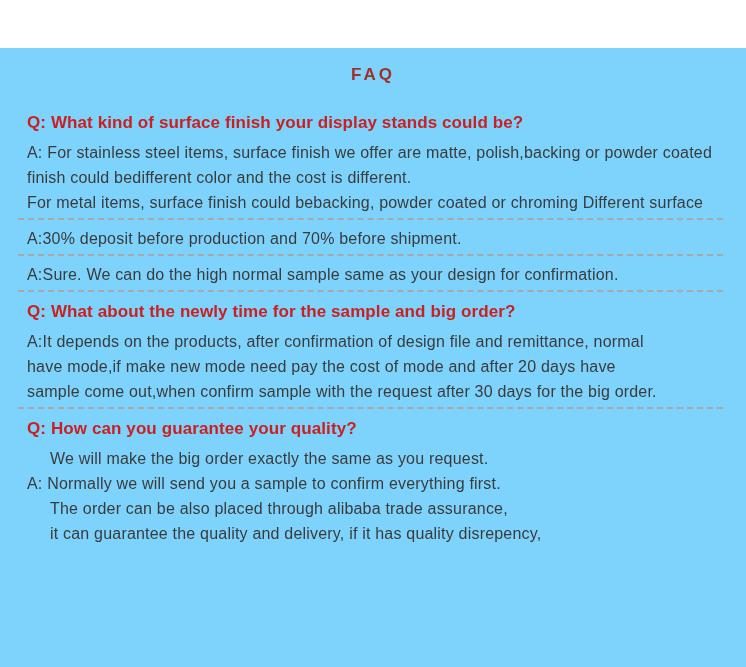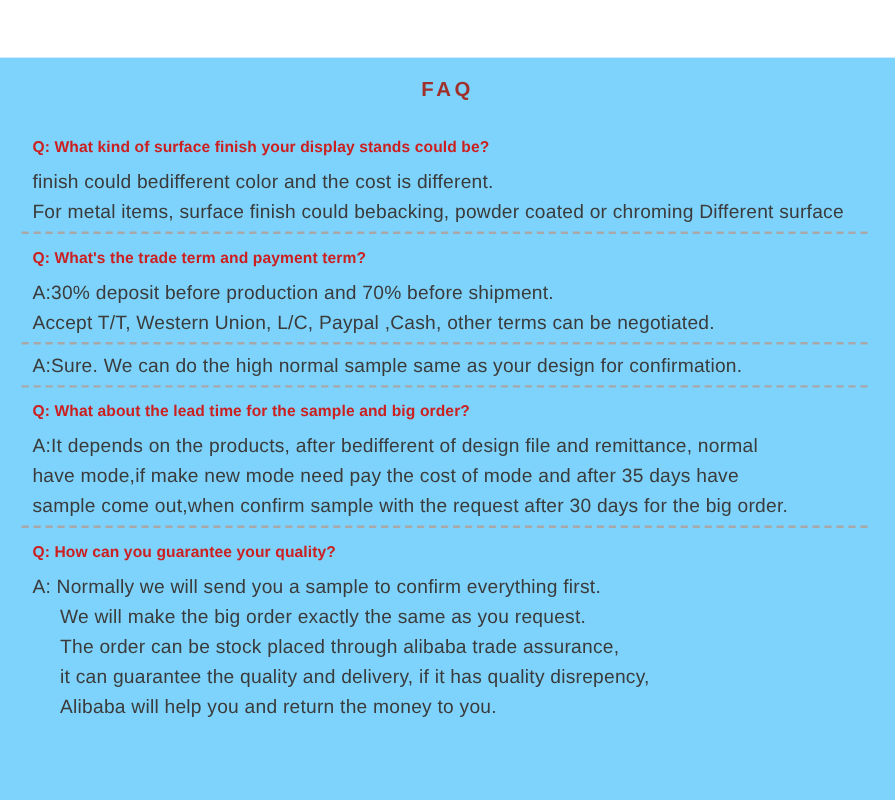--- a/index.html
+++ b/index.html
@@ -19,21 +19,21 @@
     font-size: 17px;
     font-weight: bold;
     letter-spacing: 3px;
     color: #a0302a;
   }
   .content {
     margin: 0 23px 0 27px;
   }
   .faq-section .question {
     margin-top: 9px;
-    font-size: 13px;
+    font-size: 17px;
     font-weight: bold;
     letter-spacing: 0.1px;
     line-height: 22px;
     color: #cc2020;
   }
   .faq-section:first-of-type .question {
     margin-top: 27px;
   }
   .faq-section .answer {
     margin-top: 6px;
@@ -58,57 +58,55 @@
 
 <div class="page">
 
   <div class="page-title">FAQ</div>
 
   <div class="content">
 
     <div class="faq-section">
       <div class="question">Q: What kind of surface finish your display stands could be?</div>
       <div class="answer">
+        <div class="answer-line">A: For stainless steel items, surface finish we offer are matte, polish,backing or powder coated</div>
         <div class="answer-line">finish could bedifferent color and the cost is different.</div>
         <div class="answer-line">For metal items, surface finish could bebacking, powder coated or chroming Different surface</div>
       </div>
     </div>
     <div class="divider"></div>
 
     <div class="faq-section">
-      <div class="question">Q: What's the trade term and payment term?</div>
       <div class="answer">
         <div class="answer-line">A:30% deposit before production and 70% before shipment.</div>
-        <div class="answer-line">Accept T/T, Western Union, L/C, Paypal ,Cash, other terms can be negotiated.</div>
       </div>
     </div>
     <div class="divider"></div>
 
     <div class="faq-section">
       <div class="answer">
         <div class="answer-line">A:Sure. We can do the high normal sample same as your design for confirmation.</div>
       </div>
     </div>
     <div class="divider"></div>
 
     <div class="faq-section">
-      <div class="question">Q: What about the lead time for the sample and big order?</div>
+      <div class="question">Q: What about the newly time for the sample and big order?</div>
       <div class="answer">
-        <div class="answer-line">A:It depends on the products, after bedifferent of design file and remittance, normal</div>
-        <div class="answer-line">have mode,if make new mode need pay the cost of mode and after 35 days have</div>
+        <div class="answer-line">A:It depends on the products, after confirmation of design file and remittance, normal</div>
+        <div class="answer-line">have mode,if make new mode need pay the cost of mode and after 20 days have</div>
         <div class="answer-line">sample come out,when confirm sample with the request after 30 days for the big order.</div>
       </div>
     </div>
     <div class="divider"></div>
 
     <div class="faq-section">
       <div class="question">Q: How can you guarantee your quality?</div>
       <div class="answer">
+        <div class="answer-line indent">We will make the big order exactly the same as you request.</div>
         <div class="answer-line">A: Normally we will send you a sample to confirm everything first.</div>
-        <div class="answer-line indent">We will make the big order exactly the same as you request.</div>
-        <div class="answer-line indent">The order can be stock placed through alibaba trade assurance,</div>
+        <div class="answer-line indent">The order can be also placed through alibaba trade assurance,</div>
         <div class="answer-line indent">it can guarantee the quality and delivery, if it has quality disrepency,</div>
-        <div class="answer-line indent">Alibaba will help you and return the money to you.</div>
       </div>
     </div>
 
   </div>
 </div>
 
 </body></html>

